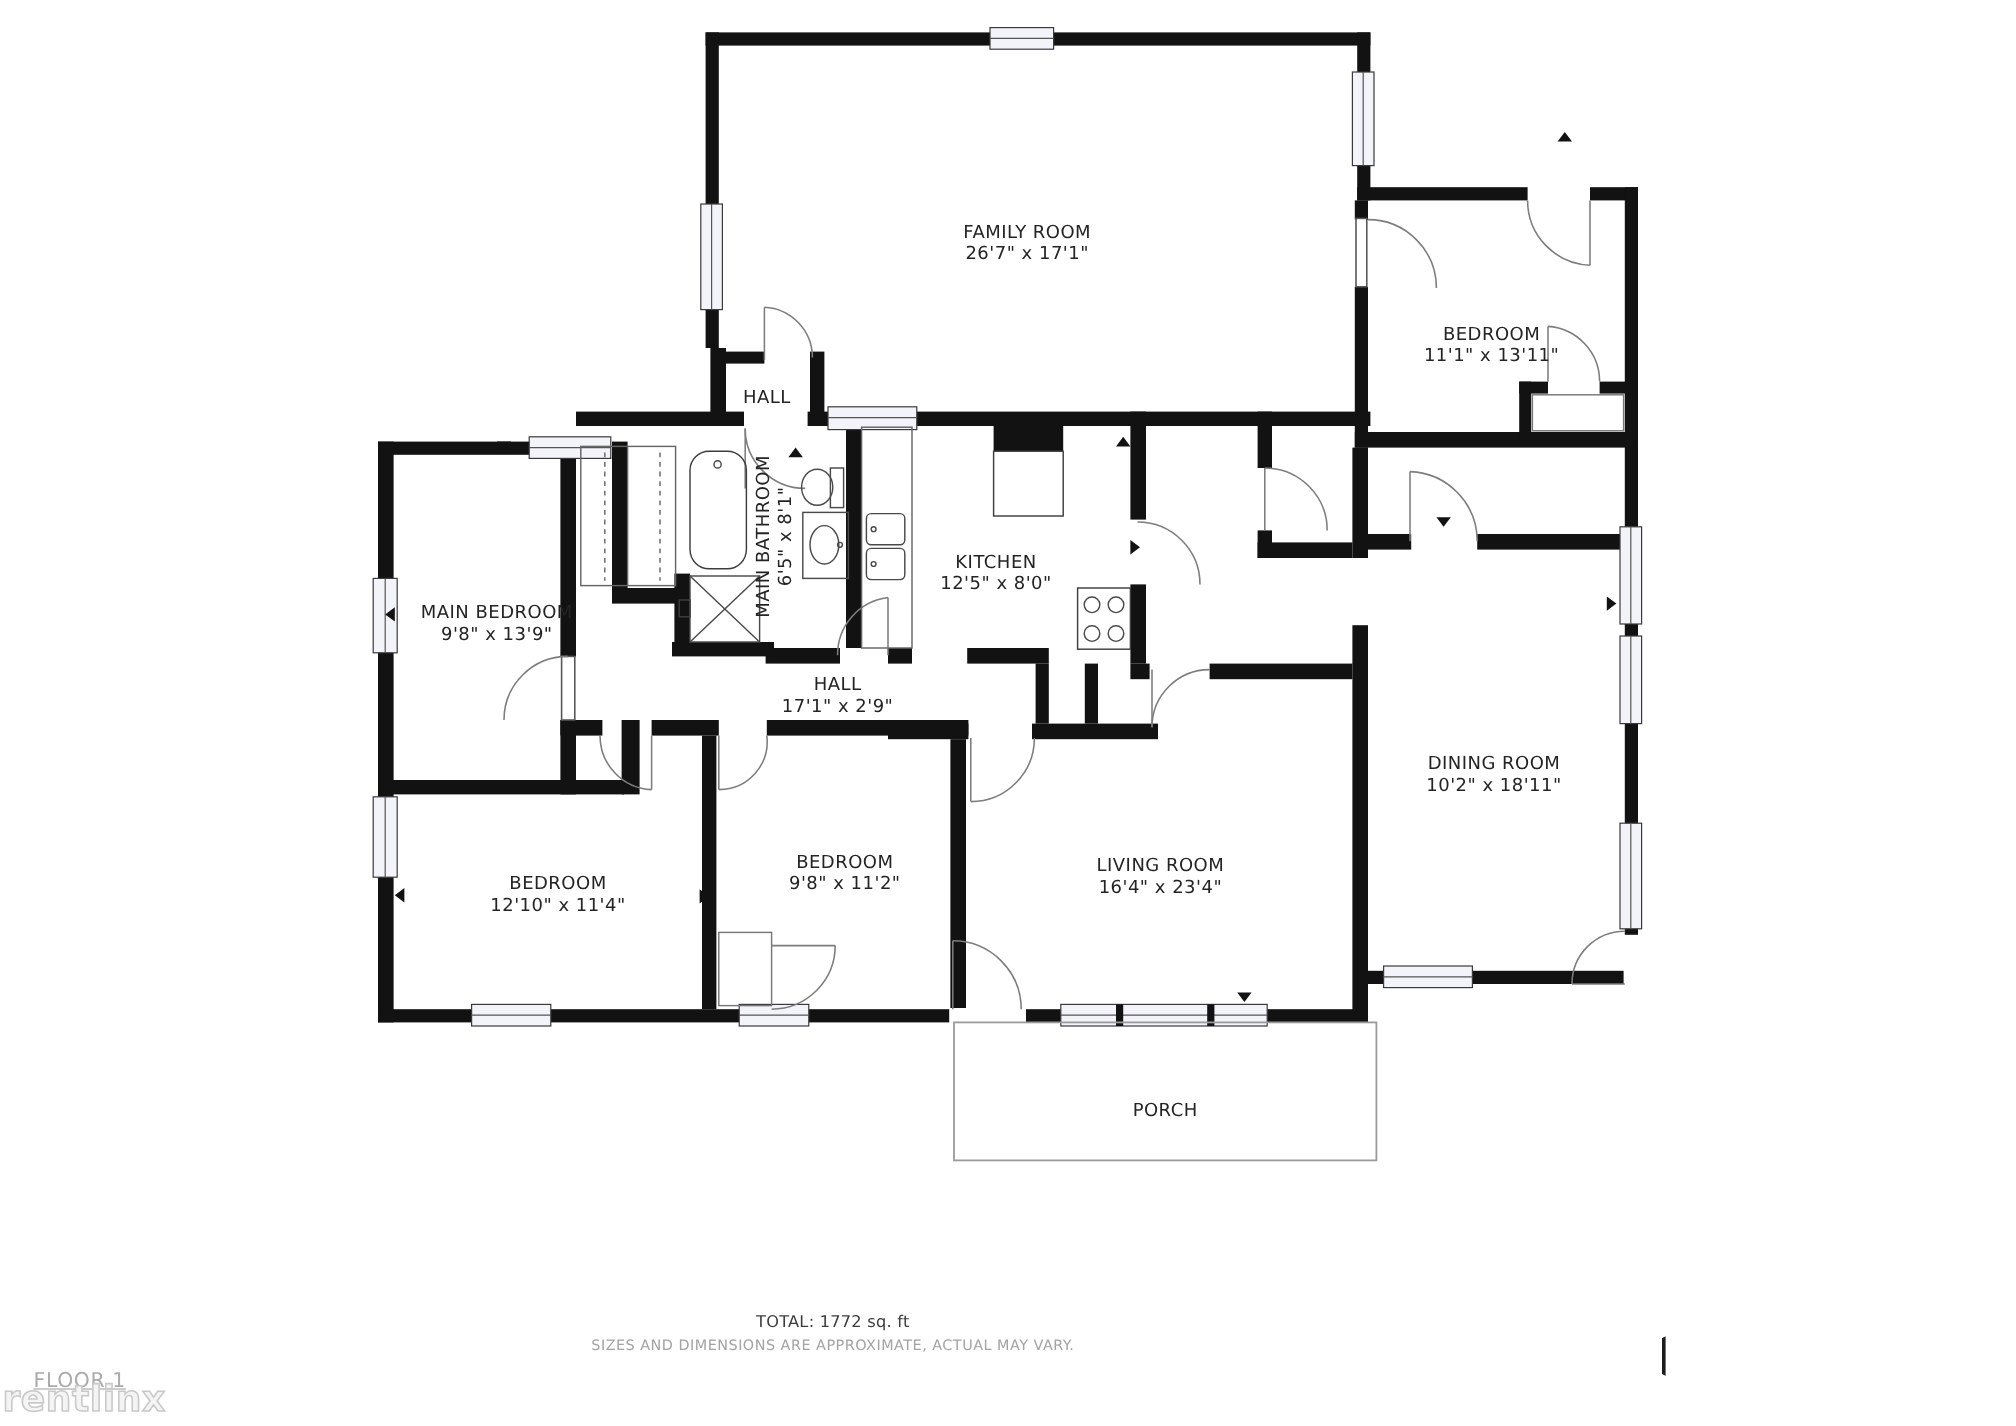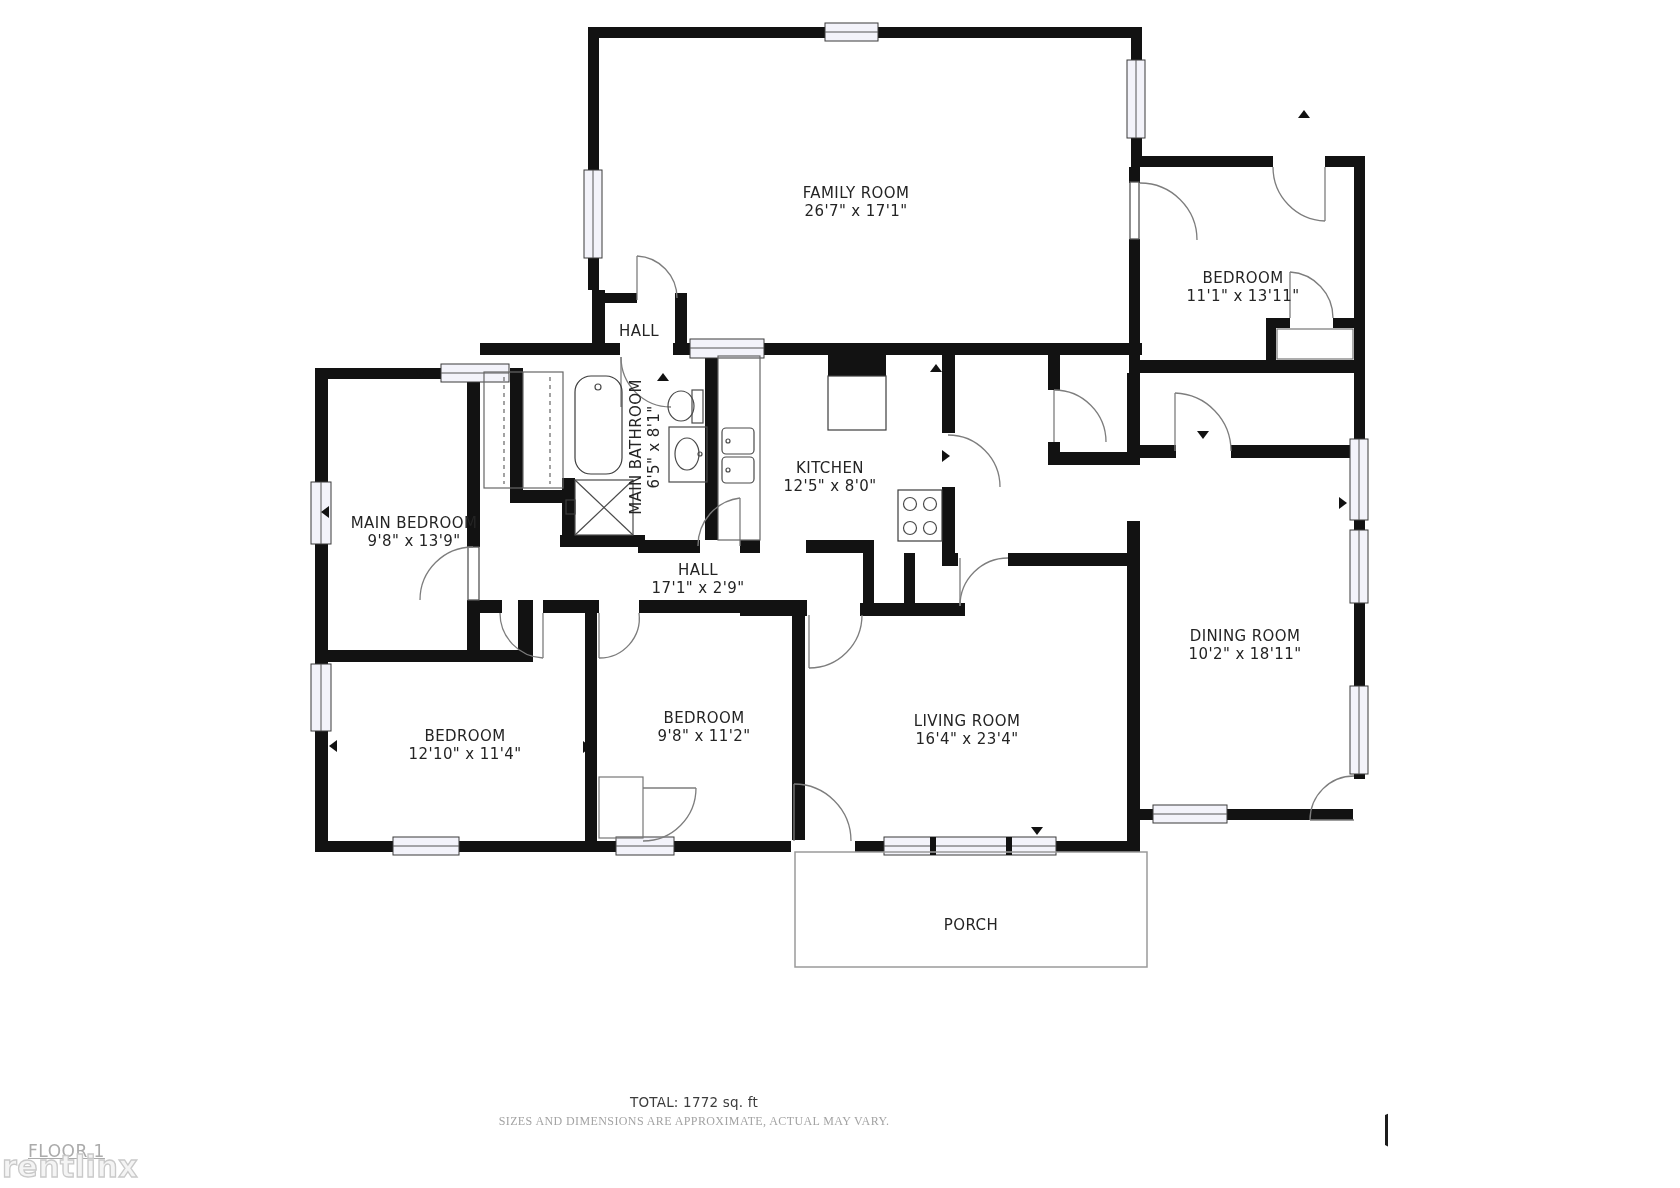--- a/index.html
+++ b/index.html
@@ -4,21 +4,21 @@
 <style>
   html,body{margin:0;padding:0;background:#fff;}
   #stage{position:relative;width:1388px;height:1188px;background:#fff;overflow:hidden;
          font-family:"DejaVu Sans",sans-serif;}
   #plan-svg{position:absolute;left:0;top:0;}
   .lbl{position:absolute;transform:translate(-50%,-50%);text-align:center;
        font:15px/18px "DejaVu Sans",sans-serif;color:#242424;letter-spacing:.4px;white-space:nowrap;}
   .lbl.vertical{transform:translate(-50%,-50%) rotate(-90deg);}
   .summary{position:absolute;left:0;right:0;top:1093px;text-align:center;
            font:13.5px/18px "DejaVu Sans",sans-serif;color:#3c3c3c;letter-spacing:.2px;}
-  .summary .disclaimer{font-size:12px;color:#a3a3a3;letter-spacing:.4px;margin-top:1px;font-family:Liberation Serif, serif;}
+  .summary .disclaimer{font-size:12px;color:#a3a3a3;letter-spacing:.4px;margin-top:1px;}
   .floor-tag{position:absolute;left:28px;top:1141px;font:17px "DejaVu Sans",sans-serif;
              color:#ababab;letter-spacing:.5px;text-decoration:underline;}
   .watermark{position:absolute;left:2px;top:1149px;font:700 30px "DejaVu Sans",sans-serif;
              color:#f4f4f4;-webkit-text-stroke:1.3px #c9c9c9;letter-spacing:.5px;text-align:right;}
   .mp{position:absolute;left:1382px;top:1104px;display:flex;align-items:center;gap:11px;text-align:right;}
   .mp-text{font:700 37px "Liberation Sans",sans-serif;color:#181818;letter-spacing:-.5px;}
 </style>
 </head>
 <body>
 
@@ -265,21 +265,21 @@
   <div class="lbl" style="left:856px;top:202px">
     <div>FAMILY ROOM</div>
     <div>26'7" x 17'1"</div>
   </div>
 
   <div class="lbl" style="left:1243px;top:287px">
     <div>BEDROOM</div>
     <div>11'1" x 13'11"</div>
   </div>
 
-  <div class="lbl" style="left:414px;top:532px">
+  <div class="lbl" style="left:414px;top:519px">
     <div>MAIN BEDROOM</div>
     <div>9'8" x 13'9"</div>
   </div>
 
   <div class="lbl vertical" style="left:645px;top:447px">
     <div>MAIN BATHROOM</div>
     <div>6'5" x 8'1"</div>
   </div>
 
   <div class="lbl" style="left:830px;top:477px">

